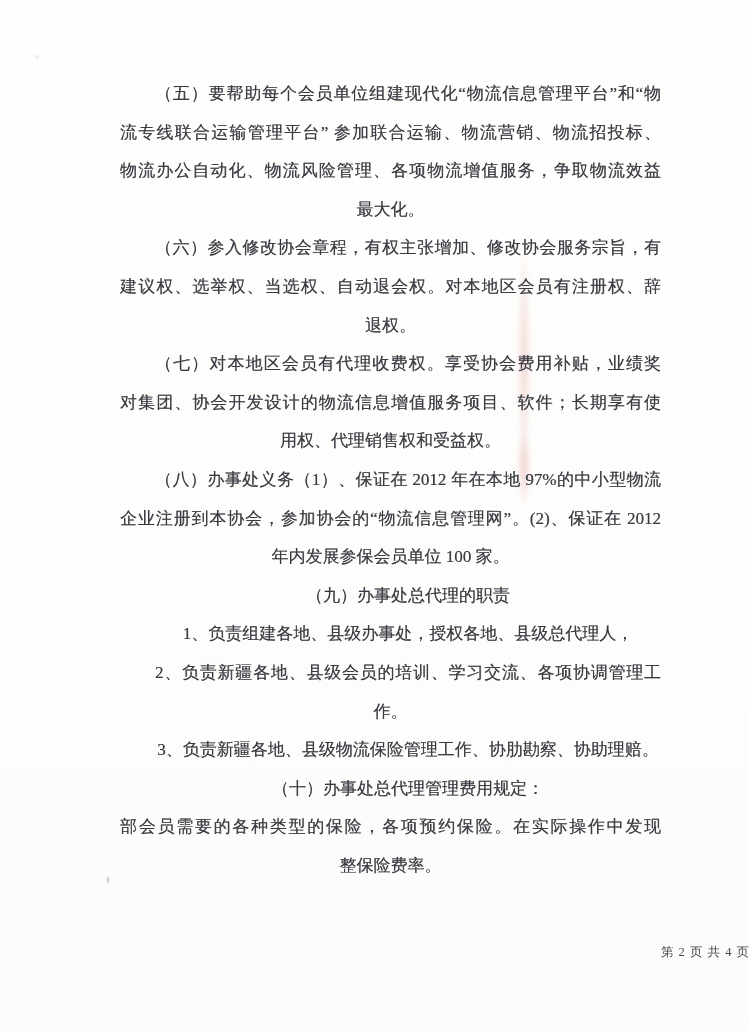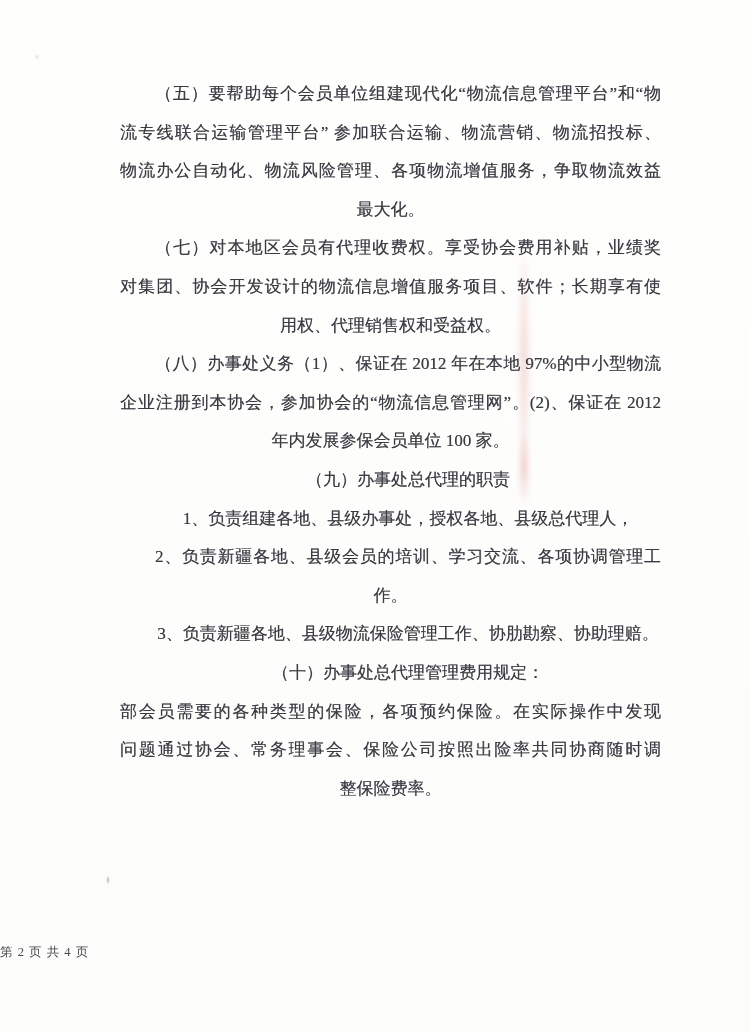--- a/index.html
+++ b/index.html
@@ -61,41 +61,46 @@
   .line.full {
     text-align: justify;
     text-align-last: justify;
   }
   .line.last { text-align: center; }
   .footer {
     position: absolute;
     top: 944px;
     left: 0;
     width: 750px;
-    text-align: left;
+    text-align: right;
     font-size: 12.5px;
     letter-spacing: 1px;
     color: #46464e;
   }
 </style>
 </head>
 <body>
 
 <div class="scan-root">
   <div class="stain corner"></div>
   <div class="stain streak"></div>
   <div class="stain blob"></div>
   <div class="stain speck"></div>
 
   <div class="content">
       <div class="paragraph">
         <div class="line first full">（五）要帮助每个会员单位组建现代化“物流信息管理平台”和“物</div>
         <div class="line full">流专线联合运输管理平台” 参加联合运输、物流营销、物流招投标、</div>
         <div class="line full">物流办公自动化、物流风险管理、各项物流增值服务，争取物流效益</div>
         <div class="line last">最大化。</div>
+      </div>
+      <div class="paragraph">
+        <div class="line first full">（六）参入修改协会章程，有权主张增加、修改协会服务宗旨，有</div>
+        <div class="line full">建议权、选举权、当选权、自动退会权。对本地区会员有注册权、辞</div>
+        <div class="line last">退权。</div>
       </div>
       <div class="paragraph">
         <div class="line first full">（七）对本地区会员有代理收费权。享受协会费用补贴，业绩奖励。</div>
         <div class="line full">对集团、协会开发设计的物流信息增值服务项目、软件；长期享有使</div>
         <div class="line last">用权、代理销售权和受益权。</div>
       </div>
       <div class="paragraph">
         <div class="line first full">（八）办事处义务（1）、保证在 2012 年在本地 97%的中小型物流</div>
         <div class="line full">企业注册到本协会，参加协会的“物流信息管理网”。(2)、保证在 2012</div>
         <div class="line last">年内发展参保会员单位 100 家。</div>
@@ -111,19 +116,18 @@
         <div class="line last">作。</div>
       </div>
       <div class="paragraph">
         <div class="line first last">3、负责新疆各地、县级物流保险管理工作、协肋勘察、协助理赔。</div>
       </div>
       <div class="paragraph">
         <div class="line first last">（十）办事处总代理管理费用规定：</div>
       </div>
       <div class="paragraph">
         <div class="line full">部会员需要的各种类型的保险，各项预约保险。在实际操作中发现</div>
-        <div class="line full">问题通过协会、常务理事会、保险公司按照出险率共同协商随时调</div>
         <div class="line last">整保险费率。</div>
       </div>
     </div>
 
   <div class="footer">第 2 页 共 4 页</div>
 </div>
 
 </body></html>

